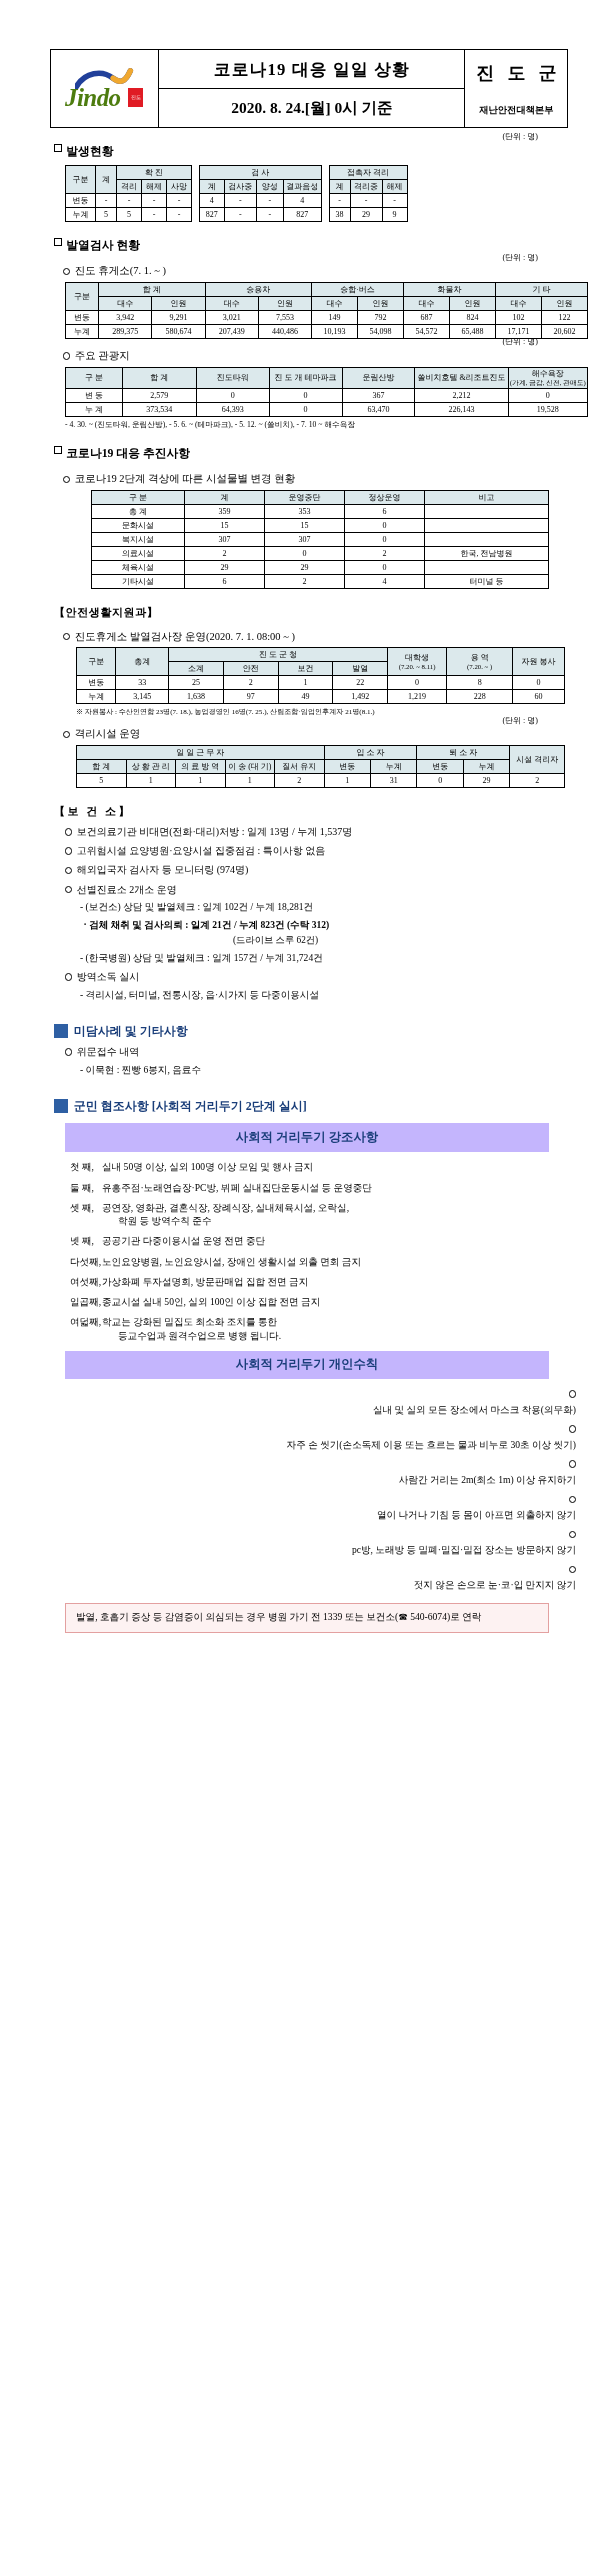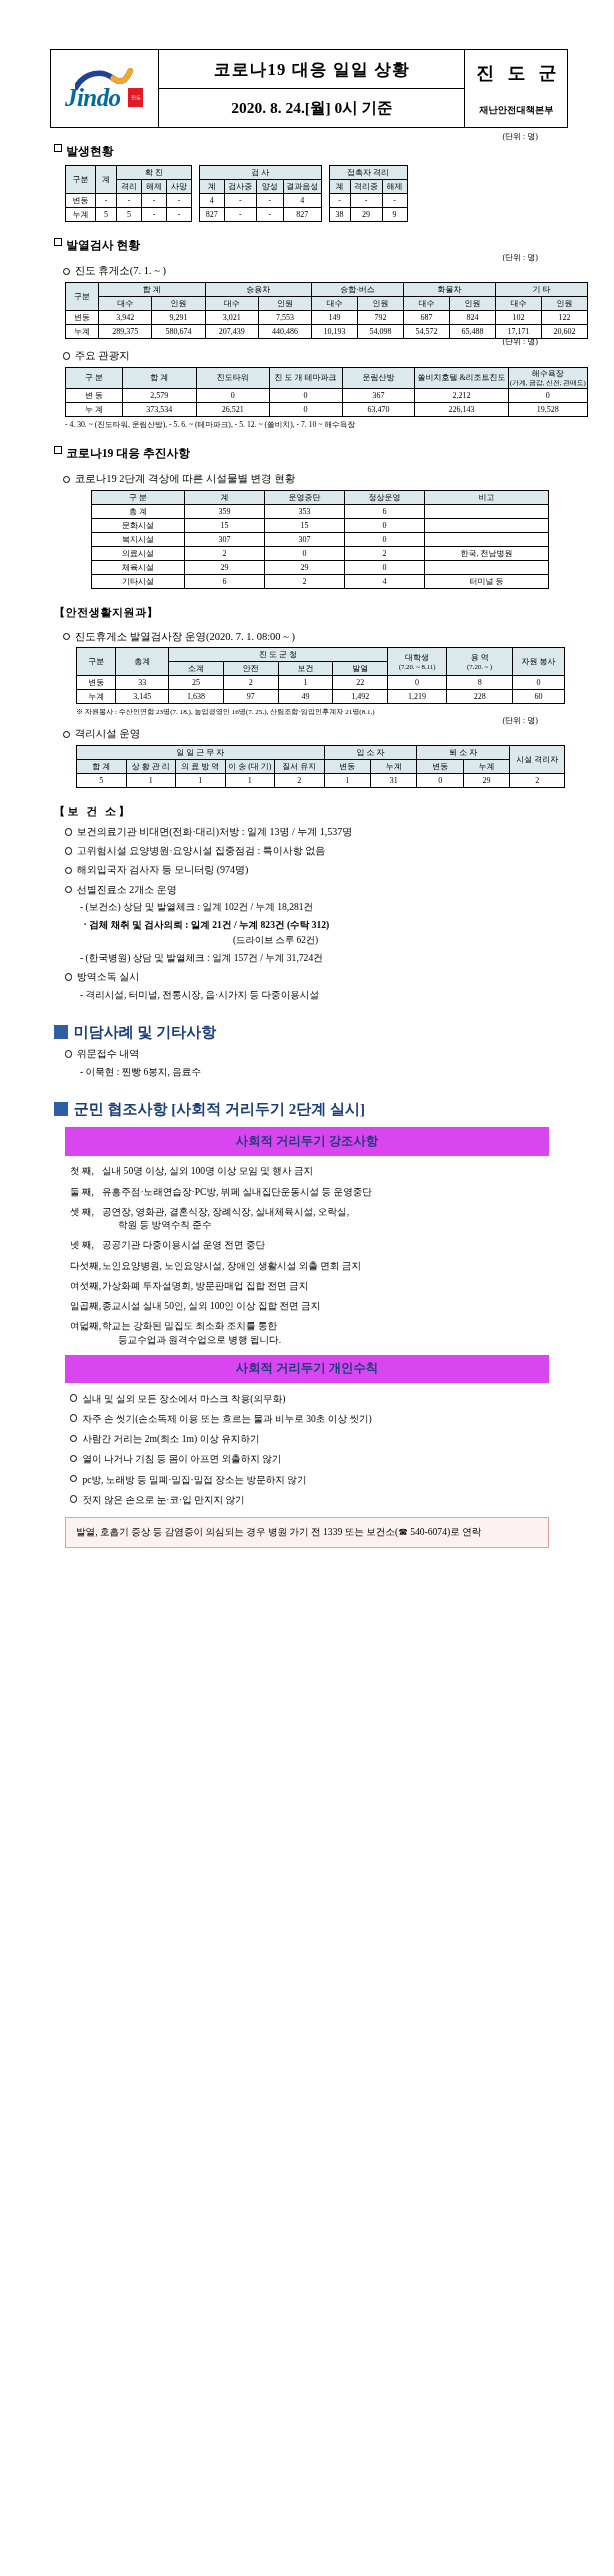--- a/index.html
+++ b/index.html
@@ -32,21 +32,21 @@
   .hdr-logo {
     width: 108px;
     border-right: 0.9px solid #000;
     display: flex; align-items: center; justify-content: center;
     position: relative;
   }
   .logo-wrap { position: relative; width: 87px; height: 53px; }
   .logo-text {
     font-family: "Liberation Serif", serif;
     font-size: 25px; font-style: italic; font-weight: bold;
-    color: #0369a1;
+    color: #4d7c0f;
     letter-spacing: -0.6px;
     position: absolute; left: 3.7px; top: 22px;
   }
   .logo-swoosh { position: absolute; left: 13.6px; top: 5px; }
   .logo-badge {
     position: absolute; right: 5px; top: 26px;
     width: 15px; height: 18.6px; background: #e01b24;
     display: flex; align-items: center; justify-content: center;
     color: #fff; font-size: 5px; line-height: 1;
     font-family: "DejaVu Sans", sans-serif;
@@ -156,43 +156,43 @@
   
   .blue-head {
     display: flex; align-items: center; gap: 6.2px;
     margin: 21px 0 0 16px;
   }
   .blue-sq {
     width: 13.6px; height: 13.6px; background: #2e5fa3;
     flex: 0 0 auto;
   }
   .blue-head-text {
-    font-size: 15px; font-weight: bold; color: #1a3e7a;
+    font-size: 12px; font-weight: bold; color: #1a3e7a;
   }
 
   .band {
     margin: 8.7px 27px 0 27px;
-    background: #d946ef;
+    background: #c4b5fd;
     text-align: center;
     font-size: 12.4px; font-weight: bold; color: #1a3e7a;
     padding: 5.6px 0;
   }
 
   .rules-list { margin: 8.7px 0 0 32px; }
   .rule-row {
     display: flex; font-size: 9.6px; margin-bottom: 6.8px; line-height: 1.4;
   }
   .rule-no { width: 32px; flex: 0 0 auto; font-weight: normal; }
   .rule-txt { flex: 1; }
   .rule-txt .ind { display:block; margin-left: 16px; }
 
   .check-list { margin: 8.7px 0 0 32px; }
   .check-row {
-    display: flex; align-items: flex-start; gap: 5px;
-    font-size: 9.6px; margin-bottom: 6.8px; line-height: 1.4;
+    display: flex; align-items: flex-end; gap: 5px;
+    font-size: 9.6px; margin-bottom: 6.8px; line-height: 1.4; flex-direction: column;
   }
   .ocirc {
     display:inline-block; width: 7.4px; height: 7.4px;
     border: 1px solid #000; border-radius: 50%;
     margin-top: 2.5px; flex: 0 0 auto;
   }
 
   .alert-box {
     margin: 11px 27px 0 27px;
     border: 0.9px solid #e3a0a0;
@@ -406,21 +406,21 @@
       <td class="num-b">2,579</td>
       <td>0</td>
       <td>0</td>
       <td>367</td>
       <td>2,212</td>
       <td>0</td>
     </tr>
     <tr>
       <td class="lbl-cell">누  계</td>
       <td class="num-b">373,534</td>
-      <td>26,521</td>
+      <td>64,393</td>
       <td>0</td>
       <td>63,470</td>
       <td>226,143</td>
       <td>19,528</td>
     </tr>
   </tbody>
     </table>
   <div class="tbl-note">- 4. 30. ~ (진도타워, 운림산방),    - 5. 6. ~ (테마파크),    - 5. 12. ~ (쏠비치), - 7. 10 ~ 해수욕장</div>
 
   <div class="sec-h1">

